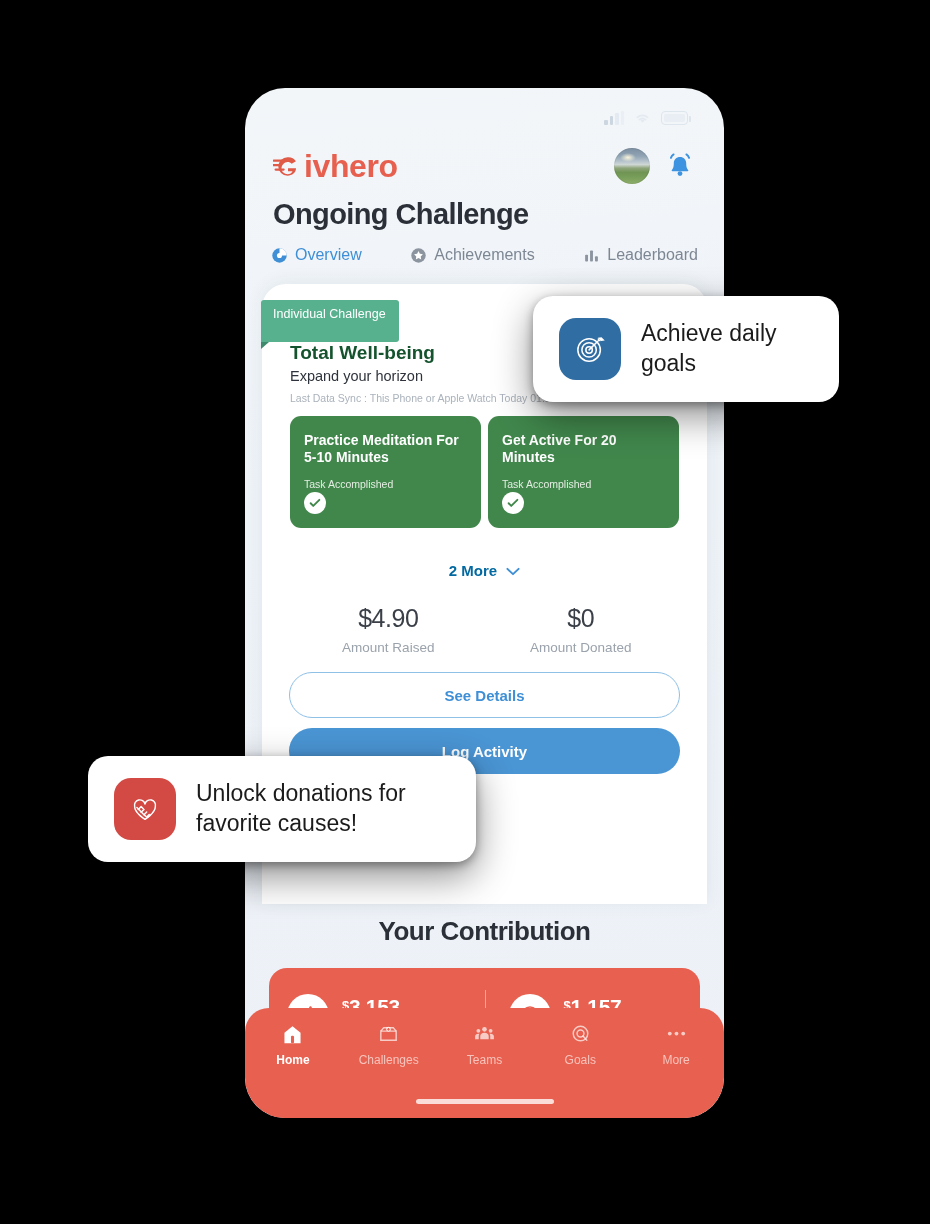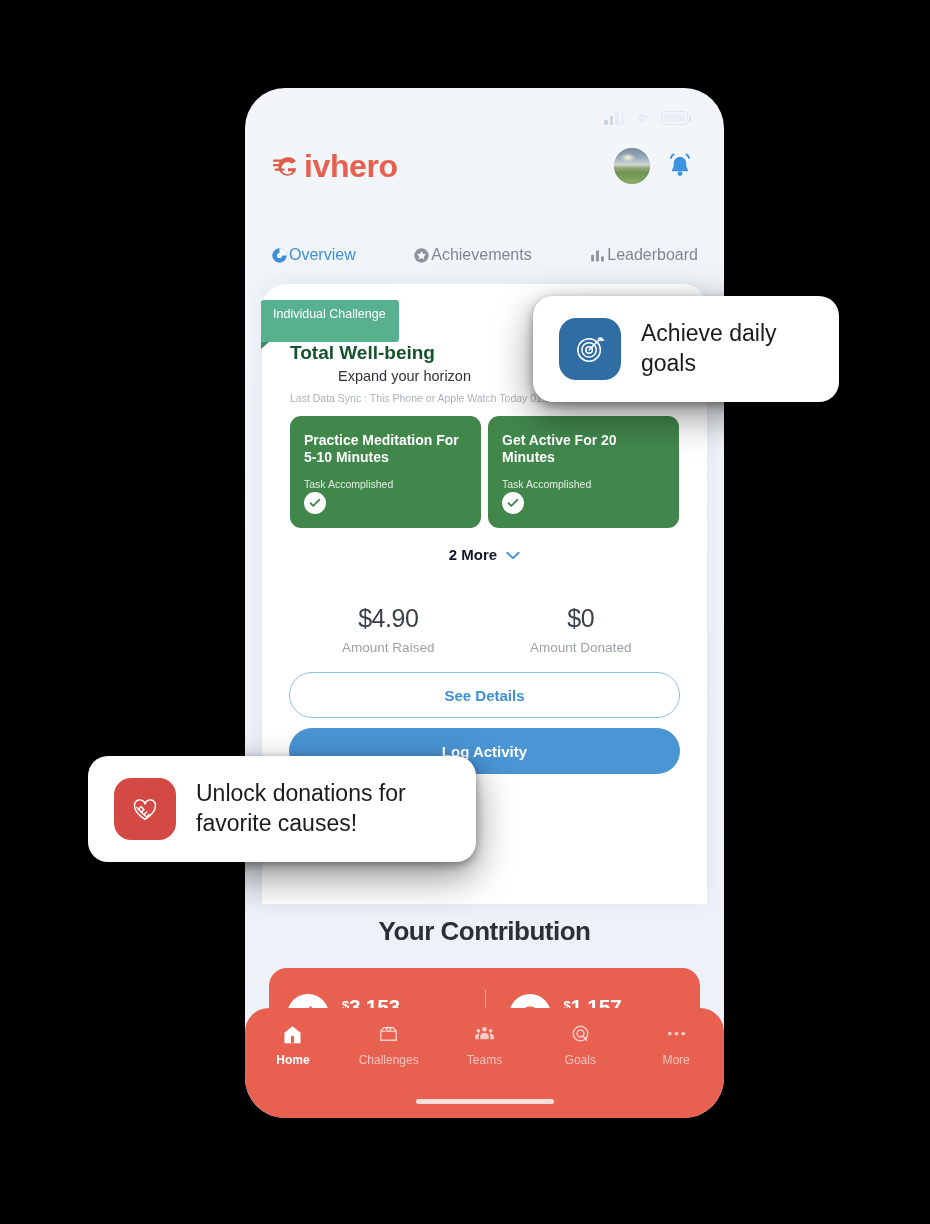--- a/index.html
+++ b/index.html
@@ -107,21 +107,21 @@
     position: absolute; top: 110px; left: 28px;
     font-size: 29px; font-weight: 700; color: #2b3038; letter-spacing: -.6px;
   }
 
   
   .tabs {
     position: absolute; top: 158px; left: 22px; right: 22px;
     display: flex; align-items: center; justify-content: space-between;
     padding: 0 4px;
   }
-  .tab { display: flex; align-items: center; gap: 1px; font-size: 16px; color: #7d8794; }
+  .tab { display: flex; align-items: center; gap: 7px; font-size: 16px; color: #7d8794; }
   .tab.active { color: #3e8fd6; }
   .tab-ico { width: 17px; height: 17px; flex: none; }
 
   
   .content-card {
     position: absolute; top: 196px; left: 17px; right: 17px; height: 620px;
     background: #ffffff;
     border-radius: 24px 24px 0 0;
     box-shadow: 0 -2px 18px rgba(31,56,92,.07);
   }
@@ -136,21 +136,21 @@
     content:''; position:absolute; left:0; bottom:-7px; border-style:solid;
     border-width: 7px 8px 0 0; border-color: #3f8a6c transparent transparent transparent;
   }
 
   .ch-title {
     position: absolute; top: 58px; left: 28px;
     font-size: 19px; font-weight: 700; color: #14532d;
   }
   .ch-sub {
     position: absolute; top: 84px; left: 28px;
-    font-size: 14.5px; color: #2e333b; margin-left: 48px;
+    font-size: 14.5px; color: #2e333b;
   }
   .ch-sync {
     position: absolute; top: 108px; left: 28px;
     font-size: 10.5px; color: #aab2bb; white-space: nowrap;
   }
 
   .tasks {
     position: absolute; top: 132px; left: 28px; right: 28px;
     display: flex; gap: 7px;
   }
@@ -161,23 +161,23 @@
   }
   .task-name { font-size: 14px; font-weight: 700; line-height: 1.22; }
   .task-status { font-size: 10.5px; margin-top: 12px; color: #e4eee2; }
   .check {
     position: absolute; left: 14px; bottom: 14px;
     width: 22px; height: 22px; border-radius: 50%; background: #fff;
     display: flex; align-items: center; justify-content: center;
   }
 
   .more-row {
-    position: absolute; top: 262px; left: 0; right: 0;
+    position: absolute; top: 278px; left: 0; right: 0;
     display: flex; align-items: center; justify-content: center; gap: 9px;
-    font-size: 15px; font-weight: 700; color: #0f172a;
+    font-size: 15px; font-weight: 700; color: #0369a1;
   }
 
   .stats { position: absolute; top: 320px; left: 30px; right: 30px; display: flex; }
   .stat { width: 50%; text-align: center; }
   .stat-val { font-size: 25px; color: #3b4048; font-weight: 400; letter-spacing: -.5px; }
   .stat-lbl { font-size: 13.5px; color: #9aa2ab; margin-top: 7px; }
 
   .btn-outline {
     position: absolute; top: 388px; left: 27px; right: 27px; height: 46px;
     border: 1.4px solid #8fc0e6; border-radius: 24px; background: #fff;
@@ -302,20 +302,21 @@
         <span class="bell">
           <svg viewBox="0 0 28 30" width="28" height="30">
             <path d="M14 6c-3.6 0-6.2 2.7-6.2 6.3 0 4.4-1.1 5.7-2 6.8-.4.5 0 1.2.6 1.2h15.2c.6 0 1-.7.6-1.2-.9-1.1-2-2.4-2-6.8C20.2 8.7 17.6 6 14 6z" fill="#3e93e0"></path>
             <circle cx="14" cy="22.6" r="2.4" fill="#3e93e0"></circle>
             <path d="M7.6 3.4C6.3 4.3 5.4 5.5 4.9 6.9M20.4 3.4c1.3.9 2.2 2.1 2.7 3.5" stroke="#3e93e0" stroke-width="1.9" fill="none" stroke-linecap="round"></path>
           </svg>
         </span>
       </div>
     </div>
 
+    <div class="page-title">Ongoing Challenge</div>
 
     <div class="tabs">
       <div class="tab active">
         <span class="tab-ico">
           <svg viewBox="0 0 20 20" width="17" height="17">
             <circle cx="10" cy="10" r="8.5" fill="#3e8fd6"></circle>
             <path d="M10 1.5v8.5h8.5A8.5 8.5 0 0 0 10 1.5z" fill="#ffffff"></path>
             <circle cx="10" cy="10" r="3" fill="#ffffff"></circle>
           </svg>
         </span>

